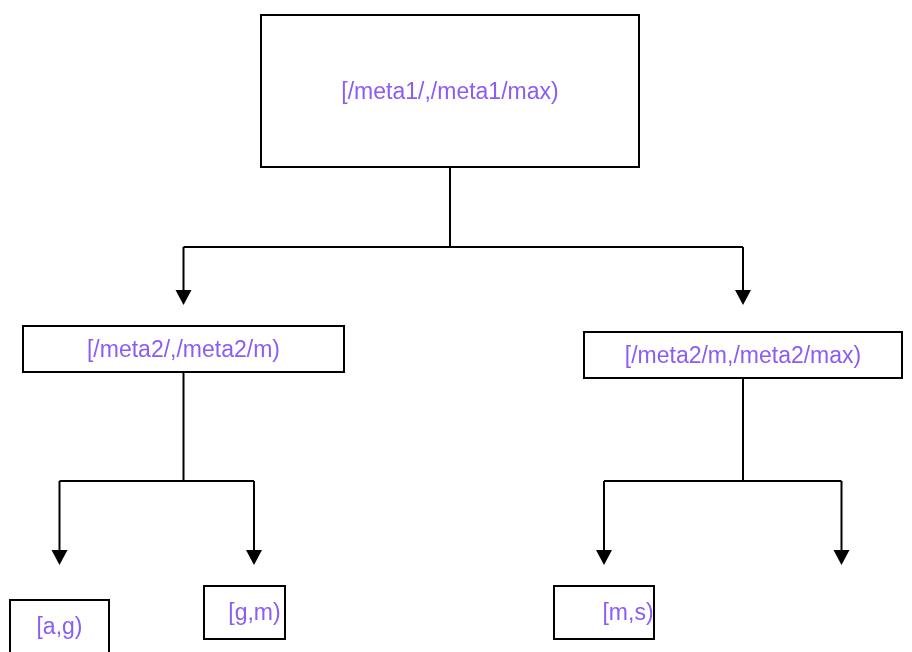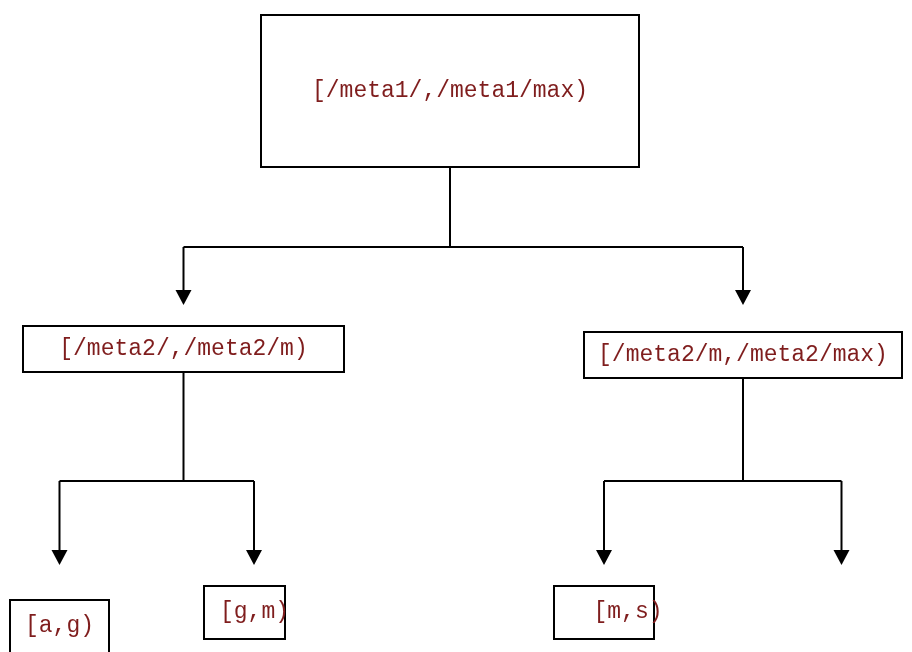--- a/index.html
+++ b/index.html
@@ -28,22 +28,22 @@
   }
   .edges-svg polygon {
     fill: #000000;
     stroke: none;
   }
   .node {
     position: absolute;
     box-sizing: border-box;
     border: 2px solid #000000;
     background: #ffffff;
-    color: #7f1d1d;
-    font-family: Liberation Mono, monospace;
+    color: #8b5cf6;
+    font-family: Liberation Sans, sans-serif;
     font-size: 23px;
     line-height: 1;
     display: flex;
     align-items: center;
     justify-content: center;
     white-space: nowrap;
   }
   .node-root       { left: 260px; top: 14px;  width: 380px; height: 154px; }
   .node-meta2-low  { left: 22px;  top: 325px; width: 323px; height: 48px; }
   .node-meta2-high { left: 583px; top: 325px; width: 320px; height: 48px; margin-top: 6px; }

